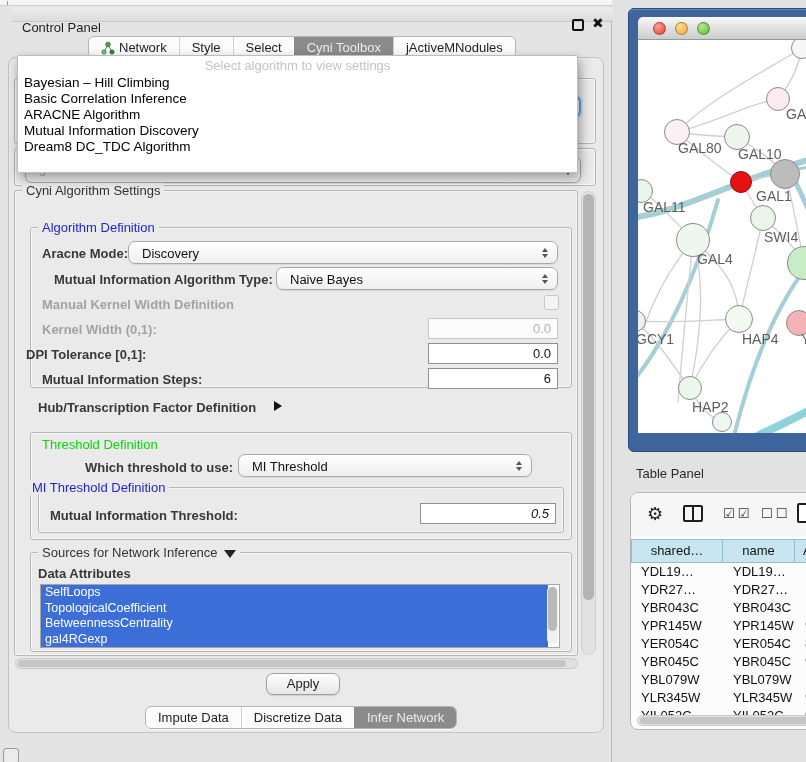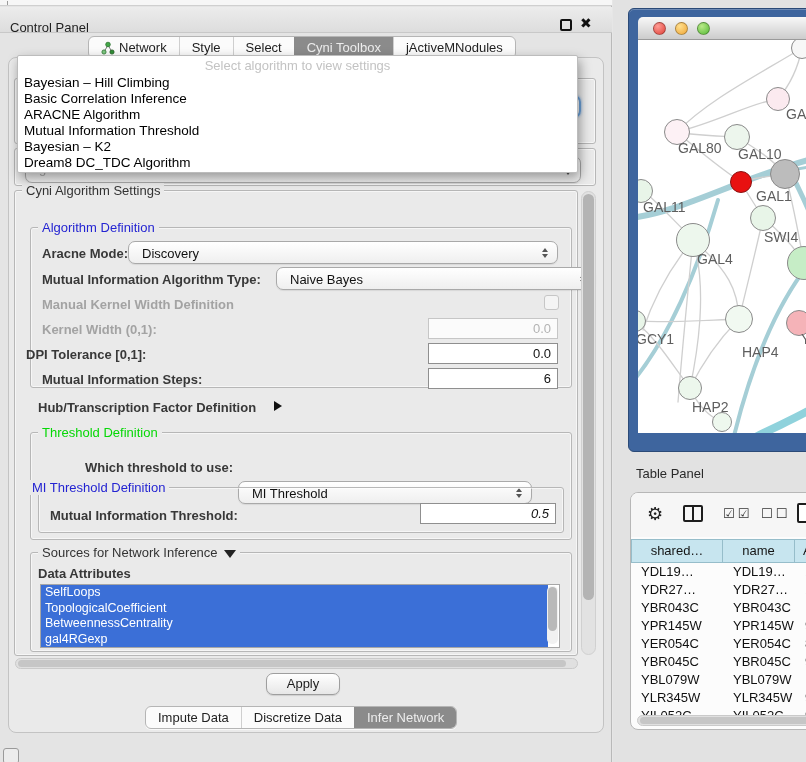--- a/index.html
+++ b/index.html
@@ -4,37 +4,37 @@
 <style>
   * { margin:0; padding:0; box-sizing:border-box; }
   body { font-family:"Liberation Sans","DejaVu Sans",sans-serif; }
   .screen { position:relative; width:806px; height:762px; background:#e6e6e6; overflow:hidden; }
   .abs { position:absolute; }
 
   
   .cp { left:0; top:0; width:612px; height:762px; background:#e4e4e4; border-right:1px solid #b9b9b9; }
   .top-strip { left:0; top:0; width:612px; height:6px; background:#f6f6f6; border-bottom:1px solid #cfcfcf; }
   .top-tick { left:7px; top:1px; width:1px; height:4px; background:#9a9a9a; }
-  .cp-titlebar { left:0; top:7px; width:612px; height:26px; background:linear-gradient(#ececec,#dddddd); border-bottom:1px solid #c8c8c8; }
+  .cp-titlebar { left:12px; top:7px; width:612px; height:15px; background:linear-gradient(#ececec,#dddddd); border-bottom:1px solid #c8c8c8; }
   .cp-title { left:10px; top:13px; font-size:13px; color:#1f1f1f; }
   .winbtn-float { left:560px; top:12px; width:12px; height:12px; border:2px solid #111; border-radius:2px; background:transparent; }
   .winbtn-close { left:580px; top:8px; font-size:14px; font-weight:bold; color:#111; }
 
   .tabbar { display:flex; align-items:stretch; border:1px solid #b5b5b5; border-radius:6px; background:#fbfbfb; overflow:hidden; height:23px; box-shadow:0 1px 0 rgba(255,255,255,.7); }
   .tab { display:flex; align-items:center; gap:4px; padding:0 12px; font-size:13px; color:#222; border-left:1px solid #cfcfcf; white-space:nowrap; }
   .tab:first-child { border-left:none; }
   .tab.sel { background:#8b8b8b; color:#ededed; border-left-color:#8b8b8b; }
 
   .cp-body { left:8px; top:57px; width:596px; height:676px; background:#eaeaea; border:1px solid #c3c3c3; border-radius:8px; }
 
   .group { position:absolute; border:1px solid #b7b7b7; border-radius:3px; box-shadow:inset 0 0 0 1px rgba(255,255,255,.55); }
   .gtitle { position:absolute; font-size:13px; background:#eaeaea; padding:0 4px; white-space:nowrap; }
   .t-plain { color:#333; }
   .t-blue  { color:#2424d2; }
-  .t-green { color:#06d806; }
+  .t-green { color:#06d806;margin-top:12px; }
 
   .flabel { position:absolute; font-size:13px; font-weight:bold; color:#383838; white-space:nowrap; }
   .flabel.dis { color:#a3a3a3; }
 
   .combo { position:absolute; height:23px; border:1px solid #a9a9a9; border-radius:7px; background:linear-gradient(#ffffff,#efefef); box-shadow:0 1px 1px rgba(0,0,0,.08); }
   .combo .val { position:absolute; left:13px; top:4px; font-size:13px; color:#111; }
   .spin { position:absolute; right:9px; top:50%; transform:translateY(-50%); display:flex; flex-direction:column; gap:2px; }
   .spin .up { width:0; height:0; border-left:3.5px solid transparent; border-right:3.5px solid transparent; border-bottom:4.5px solid #555; }
   .spin .dn { width:0; height:0; border-left:3.5px solid transparent; border-right:3.5px solid transparent; border-top:4.5px solid #555; }
 
@@ -162,22 +162,22 @@
 
     <div class="flabel" style="left:42px; top:246px;">Aracne Mode:</div>
     <div class="combo" style="left:128px; top:241px; width:430px;">
       <span class="val">Discovery</span>
       <span class="spin">
           <i class="up"></i>
           <i class="dn"></i>
         </span>
     </div>
 
-    <div class="flabel" style="left:42px; top:272px;">Mutual Information Algorithm Type:</div>
-    <div class="combo" style="left:276px; top:267px; width:320px;">
+    <div class="flabel" style="left:54px; top:272px;">Mutual Information Algorithm Type:</div>
+    <div class="combo" style="left:276px; top:267px; width:282px;">
       <span class="val">Naive Bayes</span>
       <span class="spin">
           <i class="up"></i>
           <i class="dn"></i>
         </span>
     </div>
 
     <div class="flabel dis" style="left:42px; top:297px;">Manual Kernel Width Definition</div>
     <div class="checkbox" style="left:544px; top:295px;"></div>
 
@@ -190,21 +190,21 @@
     <div class="flabel" style="left:42px; top:372px;">Mutual Information Steps:</div>
     <input class="tfield" style="left: 428px; top: 368px; width: 130px;" readonly="" value="6">
 
     <div class="flabel" style="left:38px; top:400px;">Hub/Transcription Factor Definition</div>
     <div class="tri-right" style="left:274px; top:401px;"></div>
 
     <div class="group" style="left:30px; top:432px; width:542px; height:108px;"></div>
     <div class="gtitle t-green abs" style="left:38px; top:425px;">Threshold Definition</div>
 
     <div class="flabel" style="left:85px; top:460px;">Which threshold to use:</div>
-    <div class="combo" style="left:238px; top:454px; width:294px;margin-top:27px;">
+    <div class="combo" style="left:238px; top:454px; width:294px;">
       <span class="val">MI Threshold</span>
       <span class="spin">
           <i class="up"></i>
           <i class="dn"></i>
         </span>
     </div>
 
     <div class="group" style="left:38px; top:487px; width:526px; height:46px;"></div>
     <div class="gtitle t-blue abs" style="left:28px; top:480px;">MI Threshold Definition</div>
     <div class="flabel" style="left:50px; top:508px;">Mutual Information Threshold:</div>
@@ -245,22 +245,21 @@
       <div class="tab sel">
           <span>Infer Network</span>
         </div>
     </div>
 
     <div class="abs popup">
       <div class="dd-ph">Select algorithm to view settings</div>
       <div class="dd-item">Bayesian – Hill Climbing</div>
       <div class="dd-item">Basic Correlation Inference</div>
       <div class="dd-item bold">ARACNE Algorithm</div>
-      <div class="dd-item">Mutual Information Threshold</div>
-      <div class="dd-item">Bayesian – K2</div>
+      <div class="dd-item">Mutual Information Discovery</div>
       <div class="dd-item">Dream8 DC_TDC Algorithm</div>
     </div>
   </div>
 
   <div class="abs right-bg"></div>
 
   <div class="abs net-frame">
     <div class="net-titlebar">
       <div class="tl red"></div>
       <div class="tl yellow"></div>
@@ -311,21 +310,21 @@
         <div class="node" style="left: 40px; top: 336px; height: 24px; width: 24px; background: rgb(236, 247, 236);"></div>
         <div class="node" style="left: 74px; top: 372px; height: 20px; width: 20px; background: rgb(238, 248, 238);"></div>
         <div class="nlabel" style="left: 148px; top: 66px;">GAL</div>
         <div class="nlabel" style="left: 40px; top: 100px;">GAL80</div>
         <div class="nlabel" style="left: 100px; top: 106px;">GAL10</div>
         <div class="nlabel" style="left: 118px; top: 148px;">GAL1</div>
         <div class="nlabel" style="left: 5px; top: 159px;">GAL11</div>
         <div class="nlabel" style="left: 126px; top: 189px;">SWI4</div>
         <div class="nlabel" style="left: 59px; top: 211px;">GAL4</div>
         <div class="nlabel" style="left: -2px; top: 291px;">GCY1</div>
-        <div class="nlabel" style="left: 104px; top: 304px;">HAP4</div>
+        <div class="nlabel" style="left: 104px; top: 291px;">HAP4</div>
         <div class="nlabel" style="left: 163px; top: 291px;">Y</div>
         <div class="nlabel" style="left: 54px; top: 359px;">HAP2</div>
       </div>
   </div>
 
   <div class="abs tp-title">Table Panel</div>
 
   <div class="abs table-card">
     <div class="tb-toolbar">
       <div class="gear">⚙</div>

